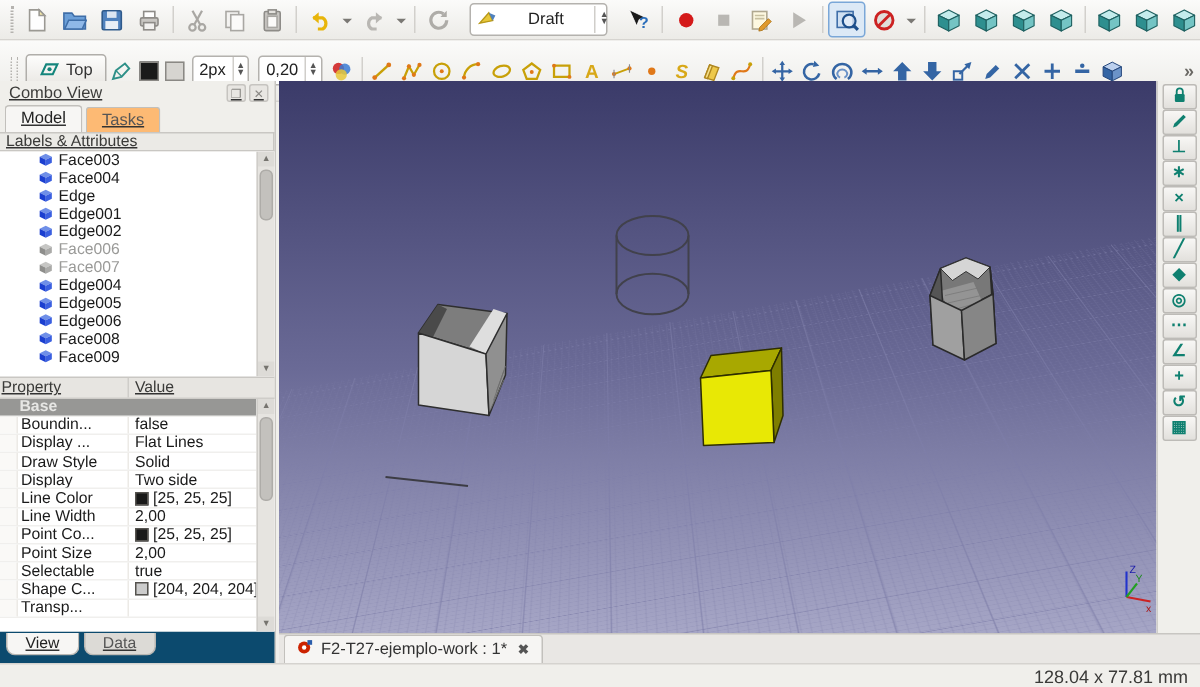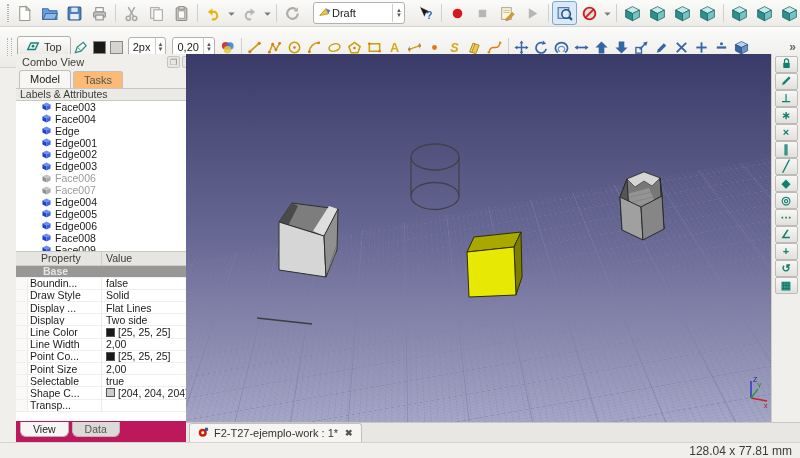--- a/index.html
+++ b/index.html
@@ -23,42 +23,42 @@
   .tbtn.small{width:20px;height:22px;}
   .tbtn.dd{width:11px;}
   .tbtn .ticon{display:flex;align-items:center;justify-content:center;}
   .tbtn svg{width:17px;height:17px;}
   .tbtn.small svg{width:15px;height:15px;}
   .tbtn.active-tool{border:1px solid #7aa7d8;background:#dcE9f6;}
   .glyph{color:#0f8070;font-weight:bold;font-size:12px;line-height:1;}
   .ovf{margin-left:auto;margin-right:4px;color:#6a6864;font-weight:bold;font-size:12px;}
 
   .combo{height:22px;min-width:92px;border:1px solid #b4b2ae;border-radius:3px;background:#fff;
-         display:flex;align-items:center;padding:0 2px 0 4px;margin:0 8px;gap:0;}
+         display:flex;align-items:center;padding:0 2px 0 4px;margin:0 8px;gap:20px;}
   .combo svg{width:14px;height:14px;}
   .combo-label{flex:1;font-size:11px;color:#222;}
   .combo-arrows{display:flex;flex-direction:column;align-items:center;justify-content:center;
                 border-left:1px solid #d0cecA;padding-left:3px;height:18px;color:#555;}
   .combo-arrows span{font-size:6px;line-height:5px;}
 
   .btn-plane{height:22px;border:1px solid #b0aeaa;border-radius:3px;
              background:linear-gradient(#fdfdfc,#e9e7e3);display:flex;align-items:center;
              gap:4px;padding:0 8px;font-size:11px;color:#333;margin-left:2px;}
   .btn-plane svg{width:14px;height:14px;}
   .swatch{width:13px;height:13px;border:1px solid #8a8884;margin:0 2px;display:inline-block;}
   .spin{height:20px;border:1px solid #b4b2ae;border-radius:3px;background:#fff;display:flex;
         align-items:center;margin:0 3px;}
   .spin .val{padding:0 4px;font-size:11px;color:#222;}
   .spin .arr{display:flex;flex-direction:column;border-left:1px solid #d0ceca;height:100%;
              justify-content:center;padding:0 2px;color:#555;}
   .spin .arr span{font-size:6px;line-height:5px;}
 
   
-  #panel{position:absolute;left:16px;top:54px;width:184px;height:388px;background:#f0efeb;
-         border-right:1px solid #c9c7c3;display:flex;flex-direction:column;}
+  #panel{position:absolute;left:0;top:54px;width:184px;height:388px;background:#f0efeb;
+         border-right:1px solid #c9c7c3;display:flex;flex-direction:column;text-decoration:underline;}
   .ptitle{height:16px;display:flex;align-items:center;padding:0 4px 0 6px;font-size:11px;color:#3c3c3a;}
   .ptitle .sp{flex:1;}
   .winbtn{width:13px;height:12px;margin-left:2px;color:#8a8884;font-size:8px;line-height:12px;
           text-align:center;border:1px solid #c6c4c0;background:#e8e6e2;border-radius:2px;}
   .ptabs{height:18px;display:flex;align-items:flex-end;padding-left:3px;gap:2px;}
   .ptab{height:17px;padding:0 10px;font-size:11px;display:flex;align-items:center;
         border:1px solid #c2c0bc;border-bottom:none;border-radius:3px 3px 0 0;background:#fdba74;color:#555;}
   .ptab.active{background:#f7f6f4;color:#222;height:18px;}
   .tree-head{height:13px;background:#ebeae6;border:1px solid #c9c7c3;border-left:none;
              font-size:10.5px;display:flex;align-items:center;padding-left:4px;color:#3a3a38;}
@@ -67,34 +67,34 @@
   .trow2{height:11.9px;display:flex;align-items:center;padding-left:26px;gap:4px;font-size:10.5px;color:#1a1a1a;}
   .trow2 svg{width:9px;height:9px;flex:none;}
   .trow2.gray{color:#9a9a98;}
   .vscroll{position:absolute;top:0;right:0;bottom:0;width:12px;background:#e6e4e0;border-left:1px solid #cfcdc9;}
   .vscroll .up,.vscroll .dn{position:absolute;left:0;right:0;height:10px;font-size:6px;color:#76746f;
          text-align:center;line-height:10px;background:#dddbd7;}
   .vscroll .up{top:0;} .vscroll .dn{bottom:0;}
   .vscroll .thumb{position:absolute;left:1px;right:1px;top:12px;height:34px;background:#c3c1bd;border-radius:4px;border:1px solid #aeaca8;}
 
   .prophead{height:14px;display:flex;background:#e7e5e1;border-bottom:1px solid #cfcdc9;font-size:10.5px;color:#3a3a38;}
-  .prophead .c1{width:86px;padding-left:25px;display:flex;align-items:center;border-right:1px solid #cfcdc9;}
+  .prophead .c1{width:86px;padding-left:1px;display:flex;align-items:center;border-right:1px solid #cfcdc9;}
   .prophead .c2{flex:1;padding-left:4px;display:flex;align-items:center;}
   .propwrap{position:relative;height:156px;background:#fff;overflow:hidden;}
   .props{position:absolute;inset:0 12px 0 0;overflow:hidden;}
   .prow{height:12.2px;display:flex;font-size:10.5px;border-bottom:1px solid #f0efed;color:#1a1a1a;}
   .prow .gut{width:12px;background:#faf9f7;border-right:1px solid #eceae6;flex:none;}
   .prow .pn{width:74px;padding-left:2px;display:flex;align-items:center;border-right:1px solid #eceae6;
             white-space:nowrap;overflow:hidden;}
   .prow .pv{flex:1;padding-left:4px;display:flex;align-items:center;gap:3px;white-space:nowrap;overflow:hidden;}
   .prow.group{background:#979795;color:#e6e6e4;}
-  .prow.group .gn{padding-left:27px;display:flex;align-items:center;font-weight:bold;}
+  .prow.group .gn{padding-left:13px;display:flex;align-items:center;font-weight:bold;}
   .csw{width:9px;height:9px;border:1px solid #55534f;flex:none;display:inline-block;}
 
-  .btabs{height:21px;display:flex;align-items:flex-start;padding:1px 0 0 4px;gap:3px;background:#be185d;}
+  .btabs{height:21px;display:flex;align-items:flex-start;padding:1px 0 0 4px;gap:3px;background:#0c4a6e;}
   .btab{height:15px;padding:0 12px;font-size:10.5px;display:flex;align-items:center;
         border:1px solid #b9b7b3;border-top:none;border-radius:0 0 6px 6px;background:#dcdad6;color:#555;}
   .btab.active{background:#f7f6f4;color:#222;}
 
   
   #viewport{position:absolute;left:186px;top:54px;width:585px;height:368px;overflow:hidden;
             background:linear-gradient(#3b3b69,#6a6a96 52%,#a6a6c6 100%);}
   .grid-plane{position:absolute;left:-420px;top:-400px;width:1500px;height:1560px;
       transform:rotate(-10deg) perspective(1400px) rotateX(64deg);transform-origin:center;
       background-image:
@@ -716,30 +716,20 @@
         <div class="trow2">
           <span style="display: flex;">
             <svg viewBox="0 0 10 10">
               <polygon points="5,0.5 9.5,2.8 5,5 0.5,2.8" fill="#6f8fe8"></polygon>
               <polygon points="0.5,2.8 5,5 5,9.5 0.5,7.2" fill="#1b3fd0"></polygon>
               <polygon points="9.5,2.8 5,5 5,9.5 9.5,7.2" fill="#3a5fe0"></polygon>
             </svg>
           </span>
           <span>Edge002</span>
         </div>
-        <div class="trow2">
-          <span style="display: flex;">
-            <svg viewBox="0 0 10 10">
-              <polygon points="5,0.5 9.5,2.8 5,5 0.5,2.8" fill="#6f8fe8"></polygon>
-              <polygon points="0.5,2.8 5,5 5,9.5 0.5,7.2" fill="#1b3fd0"></polygon>
-              <polygon points="9.5,2.8 5,5 5,9.5 9.5,7.2" fill="#3a5fe0"></polygon>
-            </svg>
-          </span>
-          <span>Edge003</span>
-        </div>
         <div class="trow2 gray">
           <span style="display: flex;">
             <svg viewBox="0 0 10 10">
               <polygon points="5,0.5 9.5,2.8 5,5 0.5,2.8" fill="#c6c6c4"></polygon>
               <polygon points="0.5,2.8 5,5 5,9.5 0.5,7.2" fill="#8e8e8c"></polygon>
               <polygon points="9.5,2.8 5,5 5,9.5 9.5,7.2" fill="#aaaaa8"></polygon>
             </svg>
           </span>
           <span>Face006</span>
         </div>
@@ -821,30 +811,30 @@
         </div>
         <div class="prow">
           <span class="gut"></span>
           <span class="pn">Boundin...</span>
           <span class="pv">
             <span>false</span>
           </span>
         </div>
         <div class="prow">
           <span class="gut"></span>
+          <span class="pn">Display ...</span>
+          <span class="pv">
+            <span>Flat Lines</span>
+          </span>
+        </div>
+        <div class="prow">
+          <span class="gut"></span>
           <span class="pn">Draw Style</span>
           <span class="pv">
             <span>Solid</span>
-          </span>
-        </div>
-        <div class="prow">
-          <span class="gut"></span>
-          <span class="pn">Display ...</span>
-          <span class="pv">
-            <span>Flat Lines</span>
           </span>
         </div>
         <div class="prow">
           <span class="gut"></span>
           <span class="pn">Display</span>
           <span class="pv">
             <span>Two side</span>
           </span>
         </div>
         <div class="prow">

